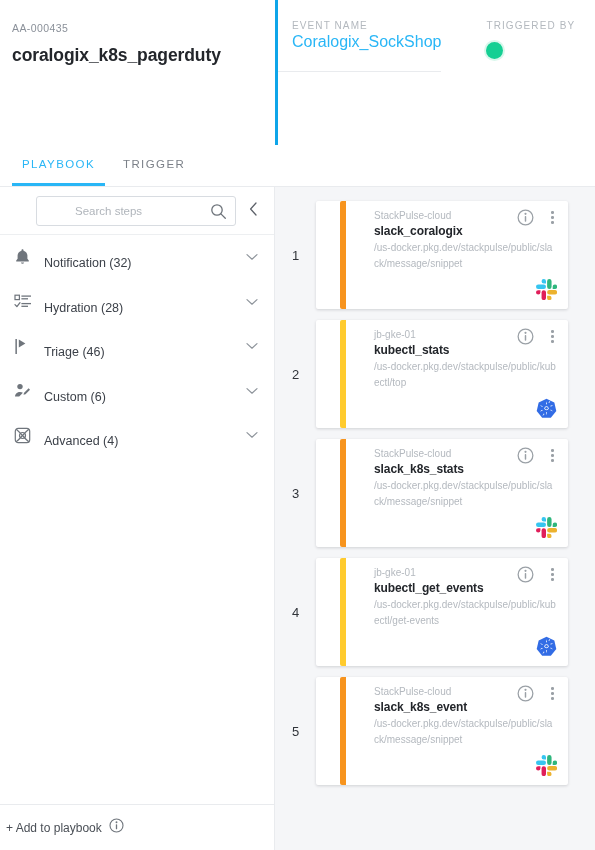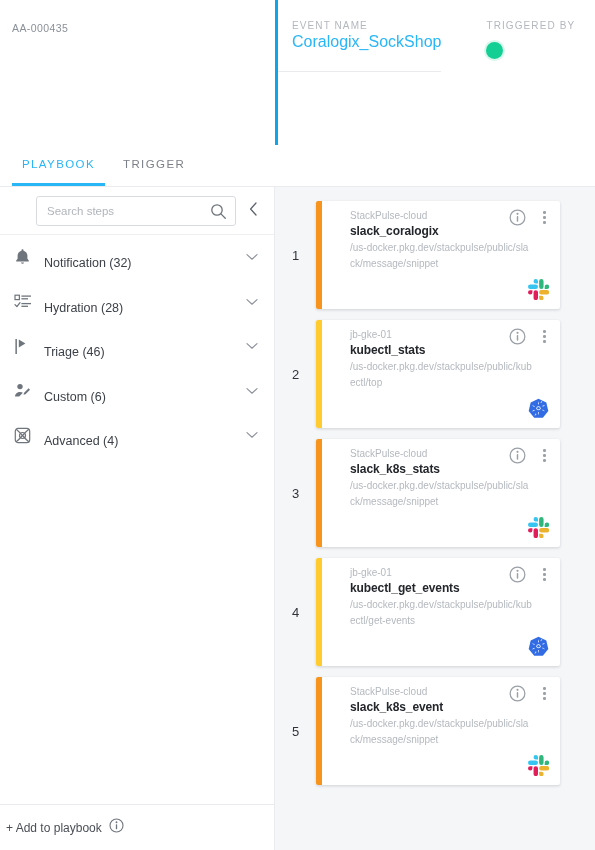--- a/index.html
+++ b/index.html
@@ -36,21 +36,21 @@
          padding: 0 10px; cursor: pointer; border-bottom: 3px solid transparent; margin-right: 8px; }
   .tab.active { color: #29b6f6; border-bottom-color: #29b6f6; font-weight: normal; }
 
   
   .body { flex: 1; display: flex; min-height: 0; }
 
   
   .lpanel { width: 275px; flex: 0 0 275px; background:#fff; border-right: 1px solid #e9ebee; display:flex; flex-direction:column; }
   .search-row { height: 47px; flex: 0 0 47px; display: flex; align-items: center; padding-left: 36px; gap: 8px; }
   .search-box { position: relative; width: 200px; height: 30px; border: 1px solid #d8dce1; border-radius: 3px;
-                display: flex; align-items: center; background:#fff; }
+                display: flex; align-items: center; background:#fff;padding-left:28px; }
   .search-box input { border: 0; outline: 0; height: 100%; width: 100%; padding: 0 30px 0 10px;
                       font-size: 11.5px; color: #3c4149; font-family: inherit; background: transparent; }
   .search-box input::placeholder { color: #b0b5bb; }
   .search-ico { position: absolute; right: 8px; top: 6px; }
   .collapse-btn { width: 18px; height: 26px; display:flex; align-items:center; justify-content:center; cursor:pointer; }
 
   .cats { flex: 1; border-top: 1px solid #edeff1; overflow: hidden; }
   .cat { height: 44.5px; display: flex; align-items: center; padding: 0 14px 0 14px; cursor: pointer; }
   .cat-ico { width: 30px; flex: 0 0 30px; display:flex; align-items:center; justify-content:flex-start; color:#6f757c; }
   .cat-label { flex: 1; font-size: 12.5px; color: #3c4149; margin-top: 12px; }
@@ -59,40 +59,41 @@
   .lfooter { height: 46px; flex: 0 0 46px; border-top: 1px solid #e9ebee; display:flex; align-items:center;
              padding-left: 6px; gap: 7px; }
   .add-link { font-size: 12px; color: #4a4f56; cursor: pointer; }
 
   
   .rpanel { flex: 1; background:#f5f6f8; overflow: hidden; position: relative; padding: 14px 0 0 0; }
   .step { display: flex; align-items: stretch; margin-bottom: 11px; }
   .step-num { width: 41px; flex: 0 0 41px; display:flex; align-items:center; justify-content:center;
               font-size: 13px; color: #30343a; }
   .card { flex: 1; margin-right: 35px; background:#fff; border-radius: 2px; display: flex;
-          box-shadow: 0 1px 3px rgba(25,30,40,.17); min-height: 108px; }
+          box-shadow: 0 1px 3px rgba(25,30,40,.17); min-height: 108px; padding-left: 24px; }
   .card-bar { width: 6px; flex: 0 0 6px; border-radius: 2px 0 0 2px; }
   .card-inner { flex: 1; position: relative; padding: 9px 12px 9px 28px; }
   .card-vendor { font-size: 10px; color: #b4b9bf; }
   .card-name { font-size: 12px; font-weight: bold; color: #23262b; margin-top: 3px; letter-spacing: -.1px; }
   .card-path { font-size: 10px; color: #b4b9bf; line-height: 16px; margin-top: 2px; width: 182px; word-break: break-all; }
   .card-actions { position: absolute; top: 8px; right: 10px; display: flex; align-items: center; gap: 13px; }
   .icon-btn { cursor: pointer; display:flex; align-items:center; justify-content:center; color:#9aa0a6; }
   .kebab { display:flex; flex-direction:column; gap:2.5px; padding: 2px 4px; cursor:pointer; }
   .kebab i { width: 2.6px; height: 2.6px; border-radius: 50%; background:#9aa0a6; display:block; }
   .card-brand { position: absolute; right: 11px; bottom: 9px; width: 21px; height: 21px; }
 </style>
 </head>
 <body>
 
 <div id="app">
 
   <div class="header">
     <div class="hdr-left">
       <div class="hdr-id">AA-000435</div>
+      <div class="hdr-title">coralogix_k8s_pagerduty</div>
     </div>
     <div class="hdr-right">
       <div class="hdr-evt">
         <div class="kicker">EVENT NAME</div>
         <div class="evt-link">Coralogix_SockShop</div>
       </div>
       <div class="hdr-row2">
         <div class="trig-cell">
           <div class="kicker">TRIGGERED BY</div>
           <div class="trig-dot"></div>

